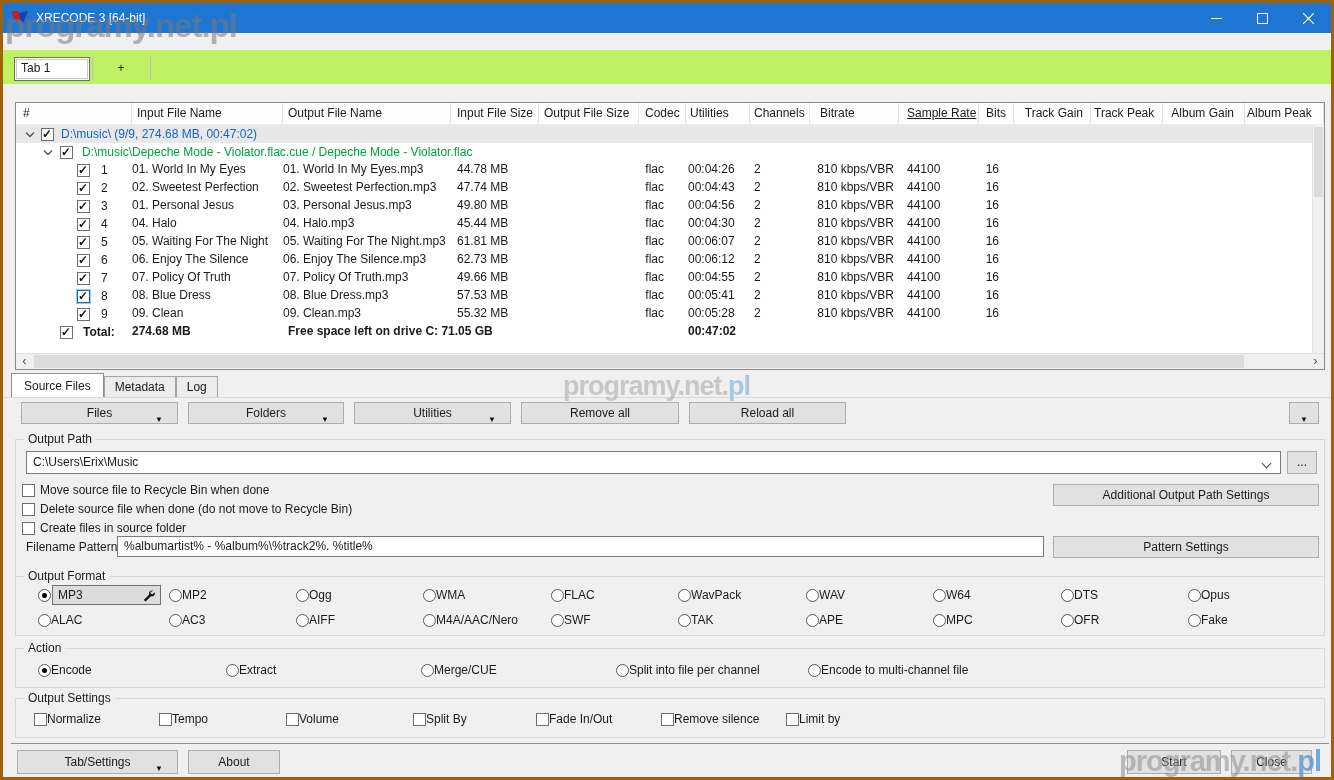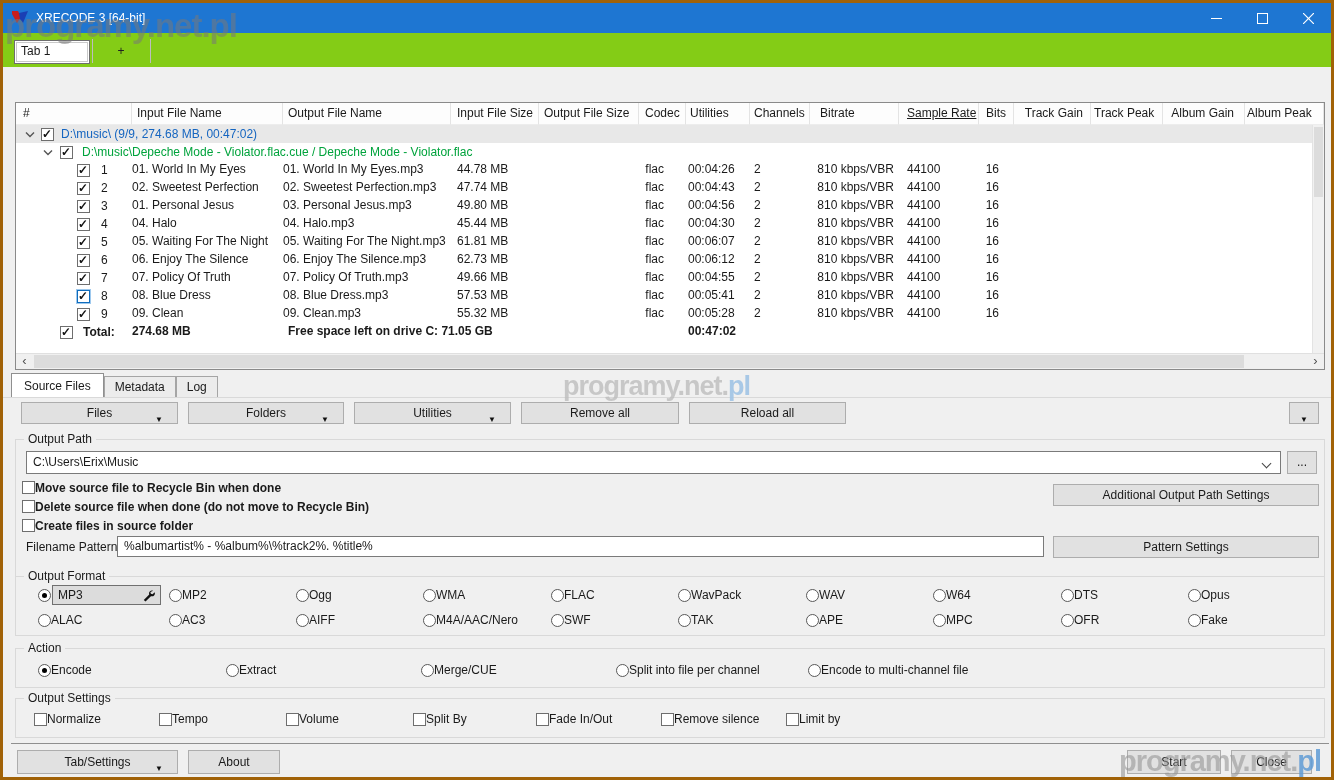--- a/index.html
+++ b/index.html
@@ -9,21 +9,21 @@
 
   
   .titlebar { position:absolute; left:0; top:0; width:100%; height:30px; background:#1E76D2; display:flex; align-items:center; }
   .appicon { margin-left:8px; width:18px; height:16px; }
   .apptitle { color:#fff; margin-left:7px; font-size:12px; }
   .wincontrols { position:absolute; right:0; top:0; height:30px; display:flex; }
   .wbtn { width:46px; height:30px; display:flex; align-items:center; justify-content:center; color:#fff; font-size:13px; }
   .wbtn svg { display:block; }
 
   
-  .tabstrip { position:absolute; left:0; top:30px; width:100%; height:34px; background:#84cc16; }
+  .tabstrip { position:absolute; left:0; top:47px; width:100%; height:34px; background:#bef264; }
   .toptab { position:absolute; left:11px; top:7px; width:76px; height:24px; background:#fff; border:1px solid #6e6e6e; box-shadow:inset 0 0 0 1px #fff, inset 0 0 0 2px #c9c9c9; padding-left:6px; line-height:21px; }
   .vsep { position:absolute; top:6px; width:1px; height:24px; background:#bdbdbd; }
   .addtab { position:absolute; left:90px; top:7px; width:56px; height:24px; text-align:center; line-height:23px; color:#222; }
 
   
   .player { position:absolute; left:0; top:66px; width:100%; height:32px; }
   .pbtn { position:absolute; top:77px; width:14px; height:13px; }
   .slider { position:absolute; top:83px; height:3px; background:#e2e2e2; border:1px solid #d5d5d5; }
   .thumb { position:absolute; top:-7px; width:9px; height:17px; background:#2b7cd9; }
   .ptime { position:absolute; top:77px; left:1228px; width:86px; color:#a3a3a3; font-size:13px; text-align:right; }
@@ -67,21 +67,21 @@
   .btn { position:absolute; background:#e1e1e1; border:1px solid #adadad; text-align:center; }
   .tbbtn { top:399px; height:22px; line-height:20px; }
   .dd { position:absolute; right:14px; top:7px; font-size:8px; color:#111; }
   .ddsmall { position:absolute; right:10px; top:7px; font-size:8px; color:#111; }
 
   
   .grp { position:absolute; left:12px; width:1310px; border:1px solid #d9d9d9; background:#f0f0f0; }
   .legend { position:absolute; top:-8px; left:8px; background:#f0f0f0; padding:0 4px; }
   .field { position:absolute; background:#fff; border:1px solid #7a7a7a; padding:0 6px; line-height:20px; white-space:nowrap; overflow:hidden; }
   .combochev { position:absolute; right:10px; top:8px; width:7px; height:7px; border-right:1px solid #444; border-bottom:1px solid #444; transform:rotate(45deg); }
-  .cbl { position:absolute; display:flex; align-items:flex-start; height:16px; white-space:nowrap;font-weight:bold; }
+  .cbl { position:absolute; display:flex; align-items:flex-end; gap:5px; height:16px; white-space:nowrap; }
   .radio { position:relative; width:13px; height:13px; border:1px solid #595959; border-radius:50%; background:#fff; flex:0 0 auto; }
   .radio.on::after { content:""; position:absolute; left:3px; top:3px; width:5px; height:5px; border-radius:50%; background:#000; }
   .optrow { position:absolute; left:22px; display:grid; grid-template-columns:131px 127px 127px 128px 127px 128px 127px 128px 127px auto; }
   .opt { display:flex; align-items:center; height:16px; white-space:nowrap; }
   .actrow { position:absolute; left:22px; display:grid; grid-template-columns:188px 195px 195px 192px auto; }
   .setrow { position:absolute; left:18px; display:grid; grid-template-columns:125px 127px 127px 123px 125px 125px auto; }
   .mp3box { display:flex; align-items:center; justify-content:space-between; width:109px; height:20px; margin-left:1px; background:#dcdcdc; border:1px solid #707070; padding:0 5px; }
 
   
   .footline { position:absolute; left:8px; top:740px; width:1318px; height:1px; background:#8f8f8f; }

